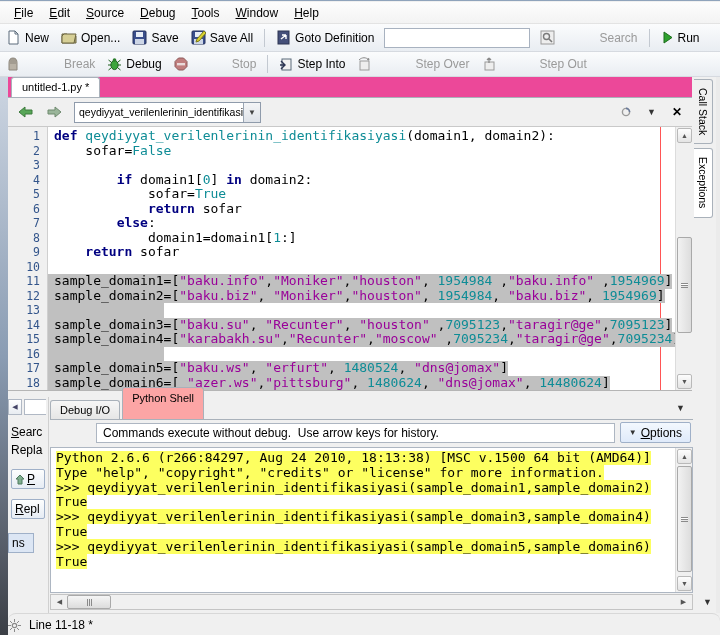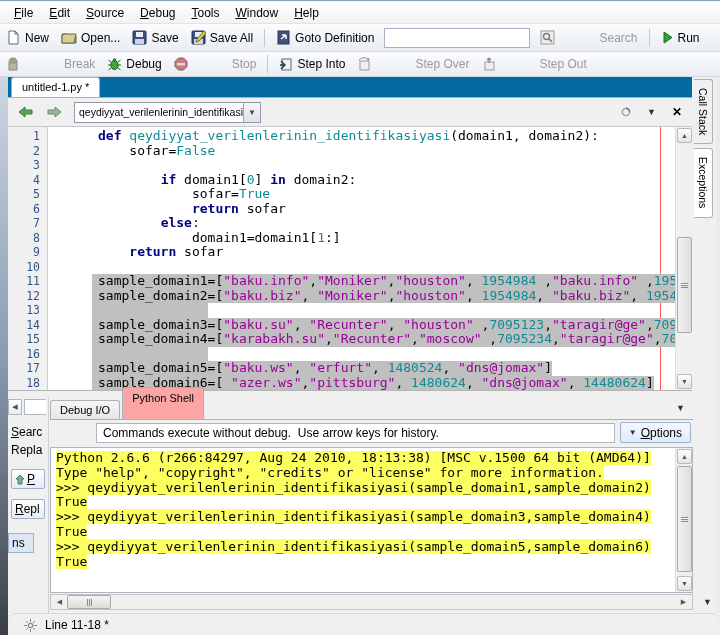--- a/index.html
+++ b/index.html
@@ -24,21 +24,21 @@
   .toolbar1{top:23px;height:28px;}
   .toolbar2{top:51px;height:25px;}
   .tbtn{display:flex;align-items:center;gap:4px;padding:2px 6px;white-space:nowrap;}
   .tbtn.disabled{color:#9a9a9a;gap:44px;}
   .tsep{width:1px;height:18px;background:#c3c9d1;margin:0 5px;}
   .tb-input{width:146px;height:20px;border:1px solid #a8b2c0;background:#fff;margin:0 4px;}
   .icon{display:inline-block;line-height:0;}
 
   
   .tabbar{position:absolute;left:8px;top:76px;width:684px;height:21px;
-    background:#0369a1;border-bottom:1px solid #a9b1ba;}
+    background:#ec4899;border-bottom:1px solid #a9b1ba;}
   .doctab{position:absolute;left:3px;bottom:0;height:20px;padding:3px 10px 0 10px;
     background:#fff;border:1px solid #a9b1ba;border-bottom:none;
     border-radius:3px 3px 0 0;font-size:11px;}
 
   
   .navbar{position:absolute;left:8px;top:97px;width:684px;height:29px;background:#f0f0f0;
     display:flex;align-items:center;border-bottom:1px solid #c9c9c9;}
   .nav-arrow{margin-left:10px;line-height:0;}
   .combo{display:flex;align-items:center;height:21px;margin-left:12px;border:1px solid #8f9bab;background:#fff;}
   .combo-text{width:168px;padding:0 4px;font-size:10.5px;white-space:nowrap;overflow:hidden;}
@@ -50,21 +50,21 @@
   
   .editor{position:absolute;left:8px;top:126px;width:684px;height:264px;background:#fff;
     border-bottom:1px solid #b5b5b5;overflow:hidden;}
   .gutter-bg{position:absolute;left:0;top:0;bottom:0;width:40px;background:#f0f0f0;border-right:1px solid #cfcfcf;}
   .margin-line{position:absolute;left:652px;top:0;bottom:0;width:1px;background:var(--margin);}
   .lines{position:absolute;left:0;top:2px;right:17px;font-family:"DejaVu Sans Mono",monospace;
     font-size:13px;line-height:14.5px;}
   .crow{display:flex;height:14.5px;white-space:pre;}
   .lnum{width:40px;flex:0 0 40px;text-align:right;padding-right:8px;color:#33558b;
     font-family:"DejaVu Sans Mono",monospace;font-size:11.5px;}
-  .ltext{padding-left:6px;margin-left:44px;}
+  .ltext{padding-left:6px;}
   .ltext.sel{background:var(--sel);}
   .ltext.stub{display:inline-block;width:116px;}
   .tok-kw{color:var(--kw);font-weight:bold;}
   .tok-str{color:var(--str);}
   .tok-num{color:var(--num);}
   .tok-fn{color:var(--num);}
   .tok-pl{color:#000;}
 
   
   .vscroll{position:absolute;right:0;top:0;bottom:0;width:17px;background:#f0f0f0;border-left:1px solid #dcdcdc;}
@@ -126,21 +126,21 @@
     font-size:7px;color:#555;}
   .hthumb{position:absolute;left:16px;top:0;width:44px;height:14px;
     background:linear-gradient(#f5f5f5,#dcdcdc);border:1px solid #a9a9a9;border-radius:2px;
     display:flex;align-items:center;justify-content:center;}
   .hgrip{width:5px;height:7px;border-left:1px solid #8a8a8a;border-right:1px solid #8a8a8a;
     background:linear-gradient(90deg,transparent 40%,#8a8a8a 40%,#8a8a8a 60%,transparent 60%);}
   .outer-chevron{position:absolute;left:703px;top:596px;font-size:9px;color:#333;}
 
   
   .statusbar{position:absolute;left:8px;top:612px;width:712px;height:23px;background:#f0f0f0;
-    border-top:1px solid #d8d8d8;display:flex;align-items:center;gap:8px;padding-left:16px;border-radius:8px;}
+    border-top:1px solid #d8d8d8;display:flex;align-items:center;gap:8px;padding-left:0;border-radius:8px;}
 </style>
 </head>
 <body>
 
 <div id="app">
 
   <div class="menubar">
     <span id="menu-items"><span class="menu-item u-first">File</span><span class="menu-item u-first">Edit</span><span class="menu-item u-first">Source</span><span class="menu-item u-first">Debug</span><span class="menu-item u-first">Tools</span><span class="menu-item u-first">Window</span><span class="menu-item u-first">Help</span></span>
   </div>
 

